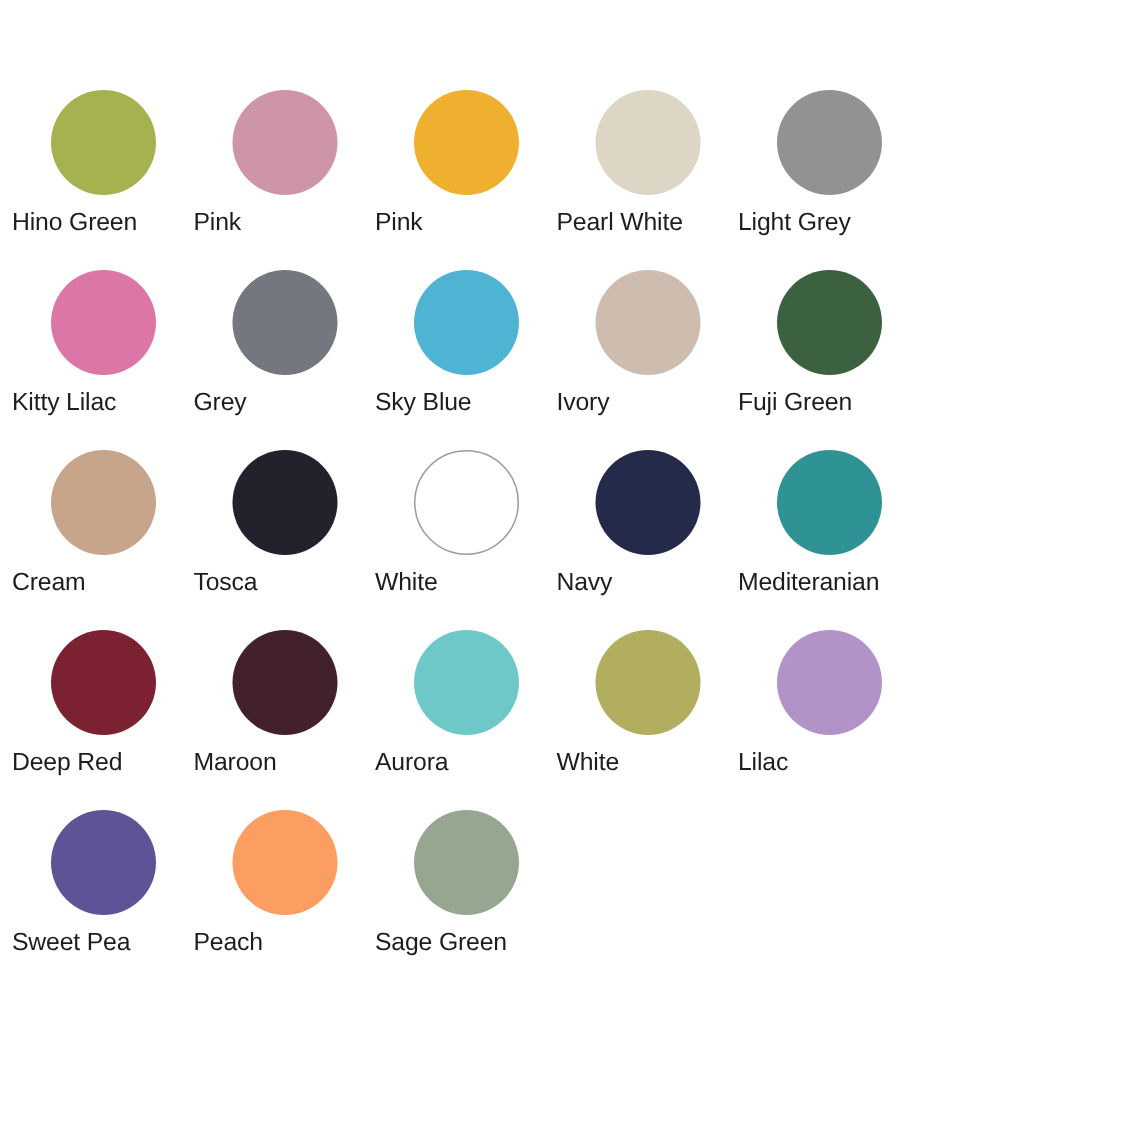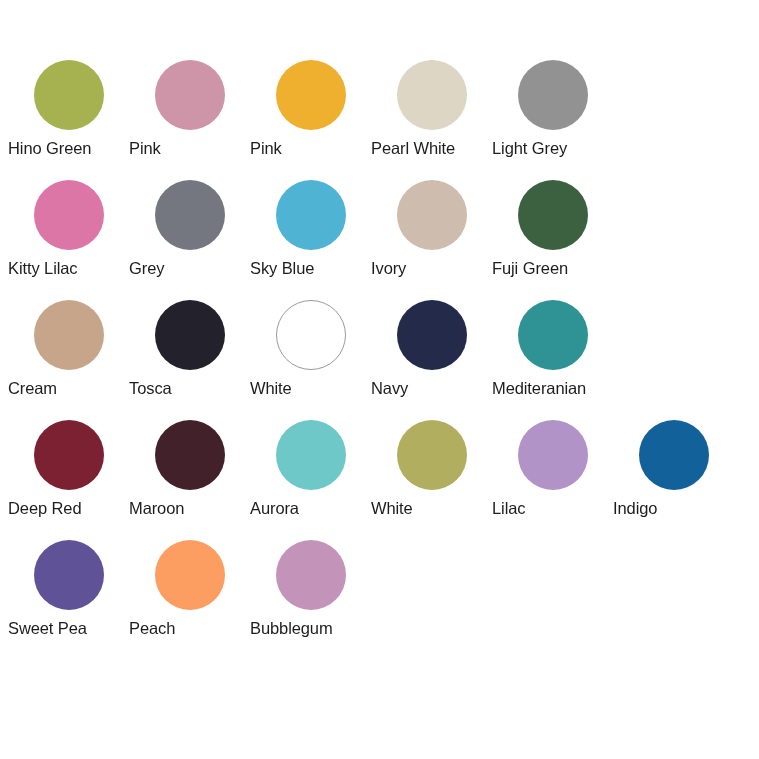--- a/index.html
+++ b/index.html
@@ -158,33 +158,29 @@
           <div class="swatch-label">Aurora</div>
         </div>
         <div class="swatch-cell">
           <span class="swatch-dot" style="background: rgb(178, 174, 95);"></span>
           <div class="swatch-label">White</div>
         </div>
         <div class="swatch-cell">
           <span class="swatch-dot" style="background: rgb(177, 147, 200);"></span>
           <div class="swatch-label">Lilac</div>
         </div>
-        <div class="swatch-cell">
-          <span class="swatch-dot" style="background: rgb(19, 97, 155);"></span>
-          <div class="swatch-label">Indigo</div>
-        </div>
       </div>
       <div class="swatch-row">
         <div class="swatch-cell">
           <span class="swatch-dot" style="background: rgb(95, 82, 150);"></span>
           <div class="swatch-label">Sweet Pea</div>
         </div>
         <div class="swatch-cell">
           <span class="swatch-dot" style="background: rgb(252, 157, 98);"></span>
           <div class="swatch-label">Peach</div>
         </div>
         <div class="swatch-cell">
-          <span class="swatch-dot" style="background: rgb(196, 147, 185);"></span>
-          <div class="swatch-label">Bubblegum</div>
+          <span class="swatch-dot" style="background: rgb(150, 166, 144);"></span>
+          <div class="swatch-label">Sage Green</div>
         </div>
       </div>
     </div>
 </div>
 
 </body></html>

